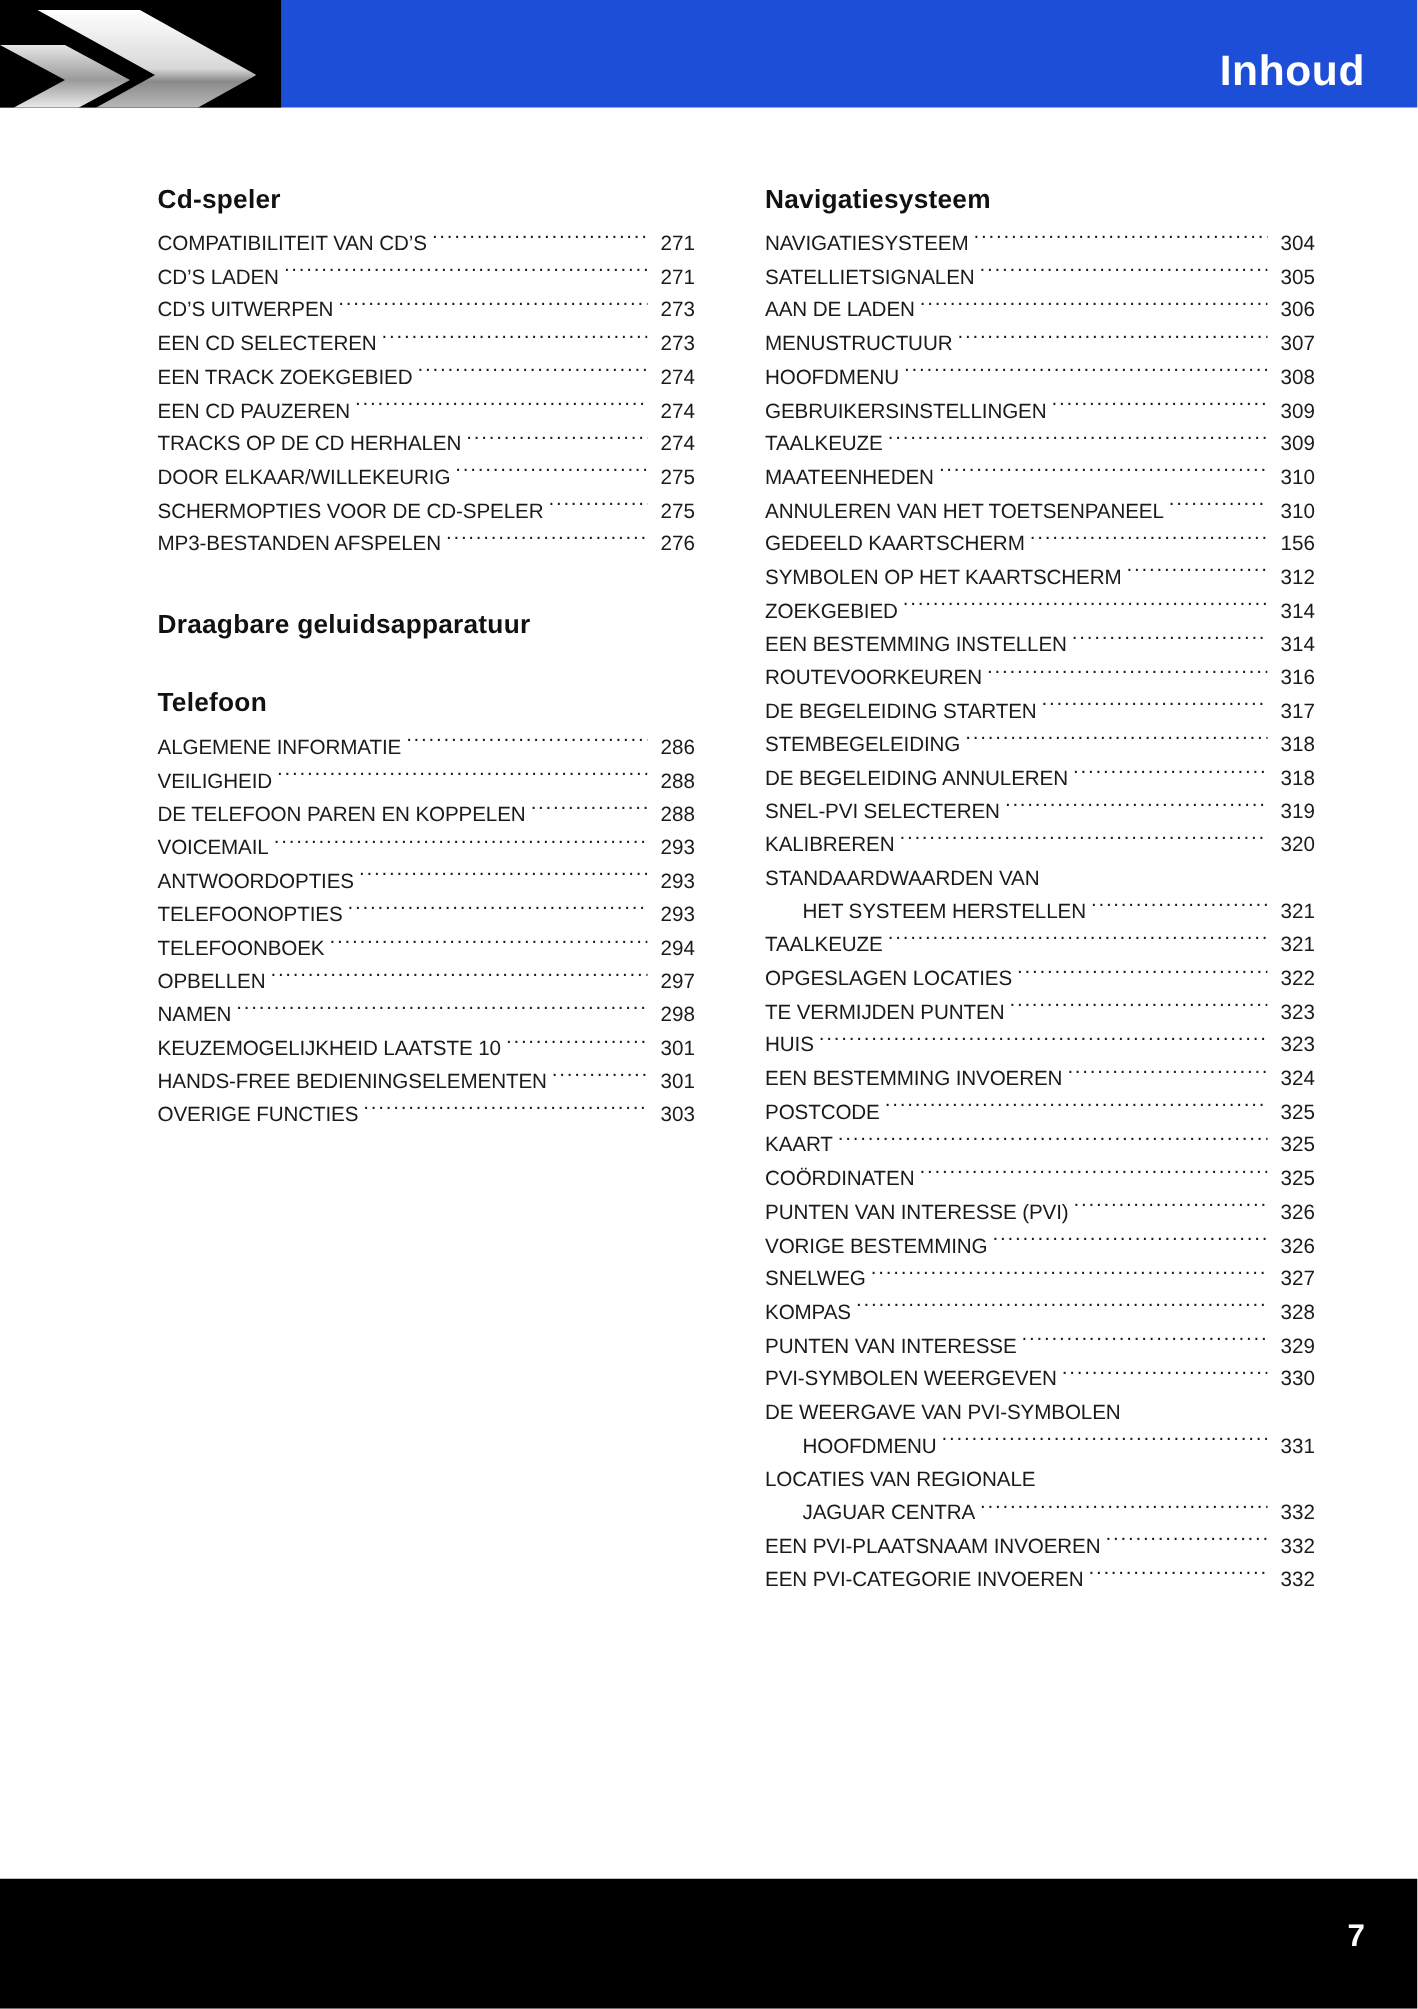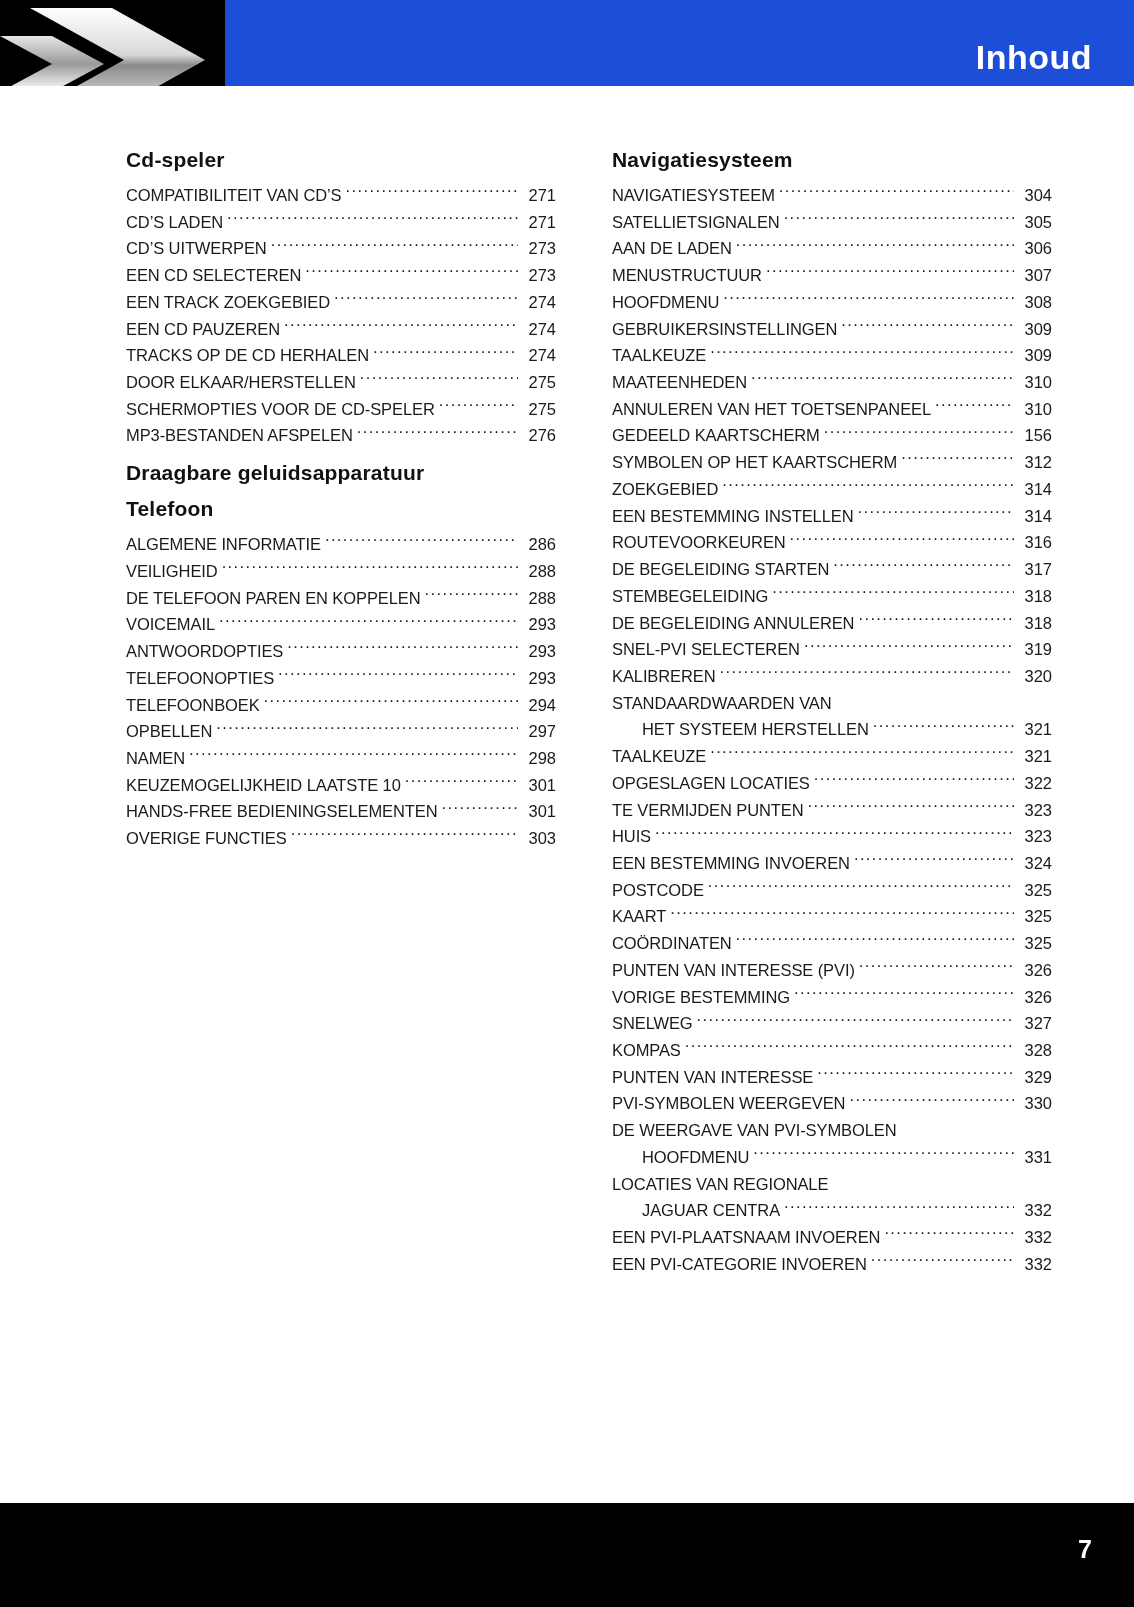--- a/index.html
+++ b/index.html
@@ -59,21 +59,21 @@
   .col { width: 430px; }
   .col-right { width: 440px; }
 
   h2.section-title {
     font-size: 21px;
     font-weight: bold;
     color: #111;
     margin: 0 0 10px 0;
     letter-spacing: 0.2px;
   }
-  .section + .section { margin-top: 12px; }
+  .section + .section { margin-top: 39px; }
   .col-right .section-title { margin-bottom: 10px; }
 
   ul.toc { list-style: none; margin: 0; padding: 0; }
   li.toc-entry {
     display: flex;
     align-items: baseline;
     font-size: 16.5px;
     line-height: 1.62;
     color: #1a1a1a;
     white-space: nowrap;
@@ -191,21 +191,21 @@
             <span class="label">EEN CD PAUZEREN</span>
             <span class="dots"></span>
             <span class="page">274</span>
           </li>
         <li class="toc-entry">
             <span class="label">TRACKS OP DE CD HERHALEN</span>
             <span class="dots"></span>
             <span class="page">274</span>
           </li>
         <li class="toc-entry">
-            <span class="label">DOOR ELKAAR/HERSTELLEN</span>
+            <span class="label">DOOR ELKAAR/WILLEKEURIG</span>
             <span class="dots"></span>
             <span class="page">275</span>
           </li>
         <li class="toc-entry">
             <span class="label">SCHERMOPTIES VOOR DE CD-SPELER</span>
             <span class="dots"></span>
             <span class="page">275</span>
           </li>
         <li class="toc-entry">
             <span class="label">MP3-BESTANDEN AFSPELEN</span>

